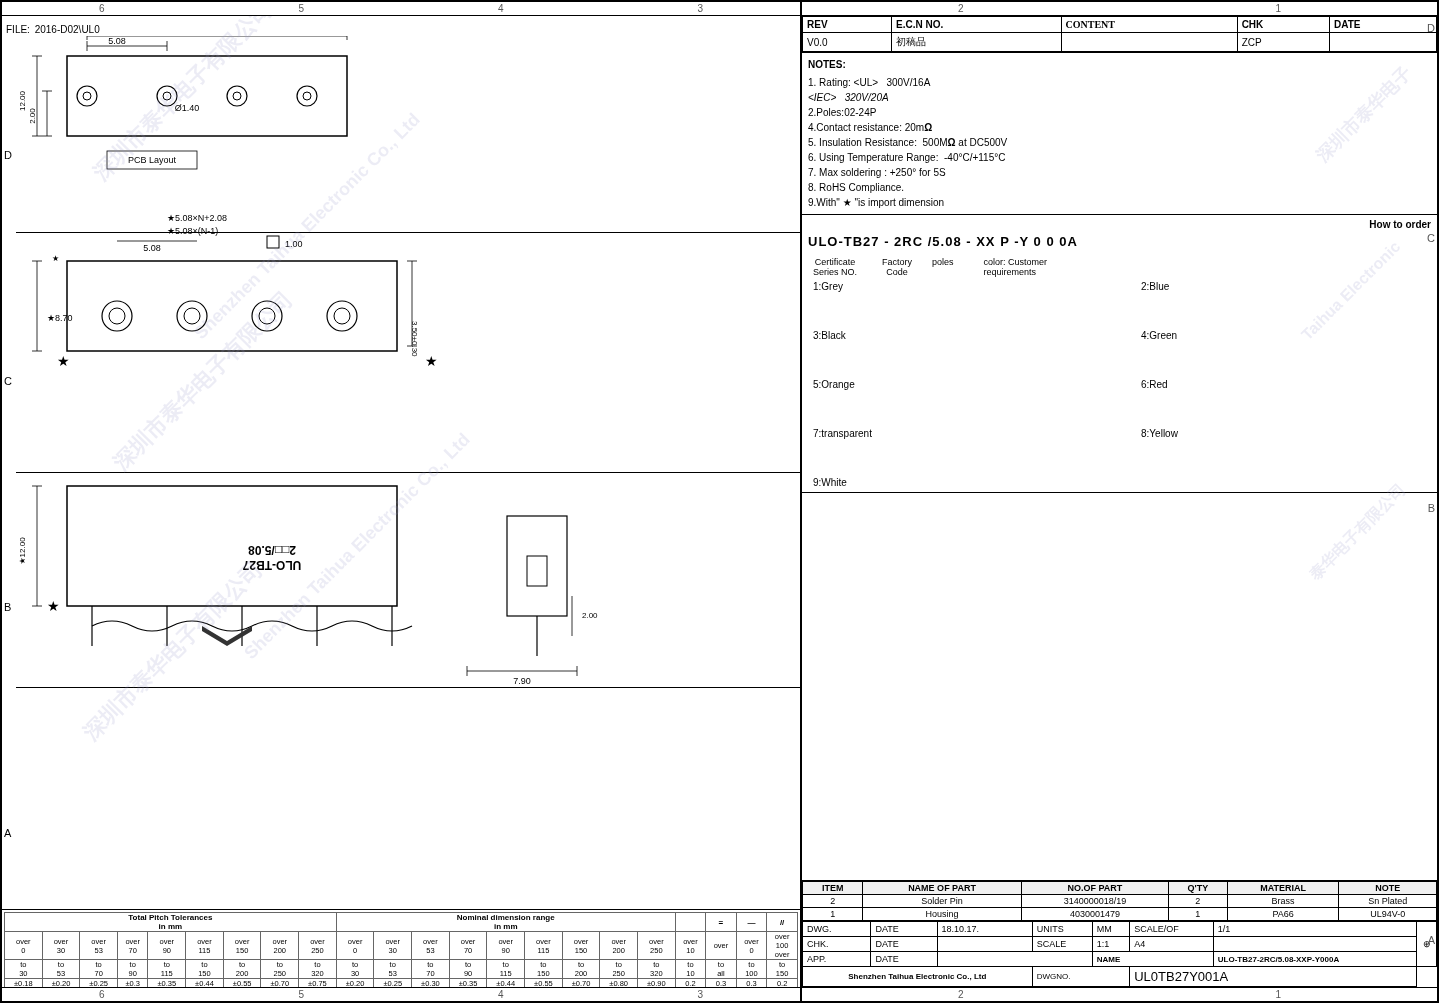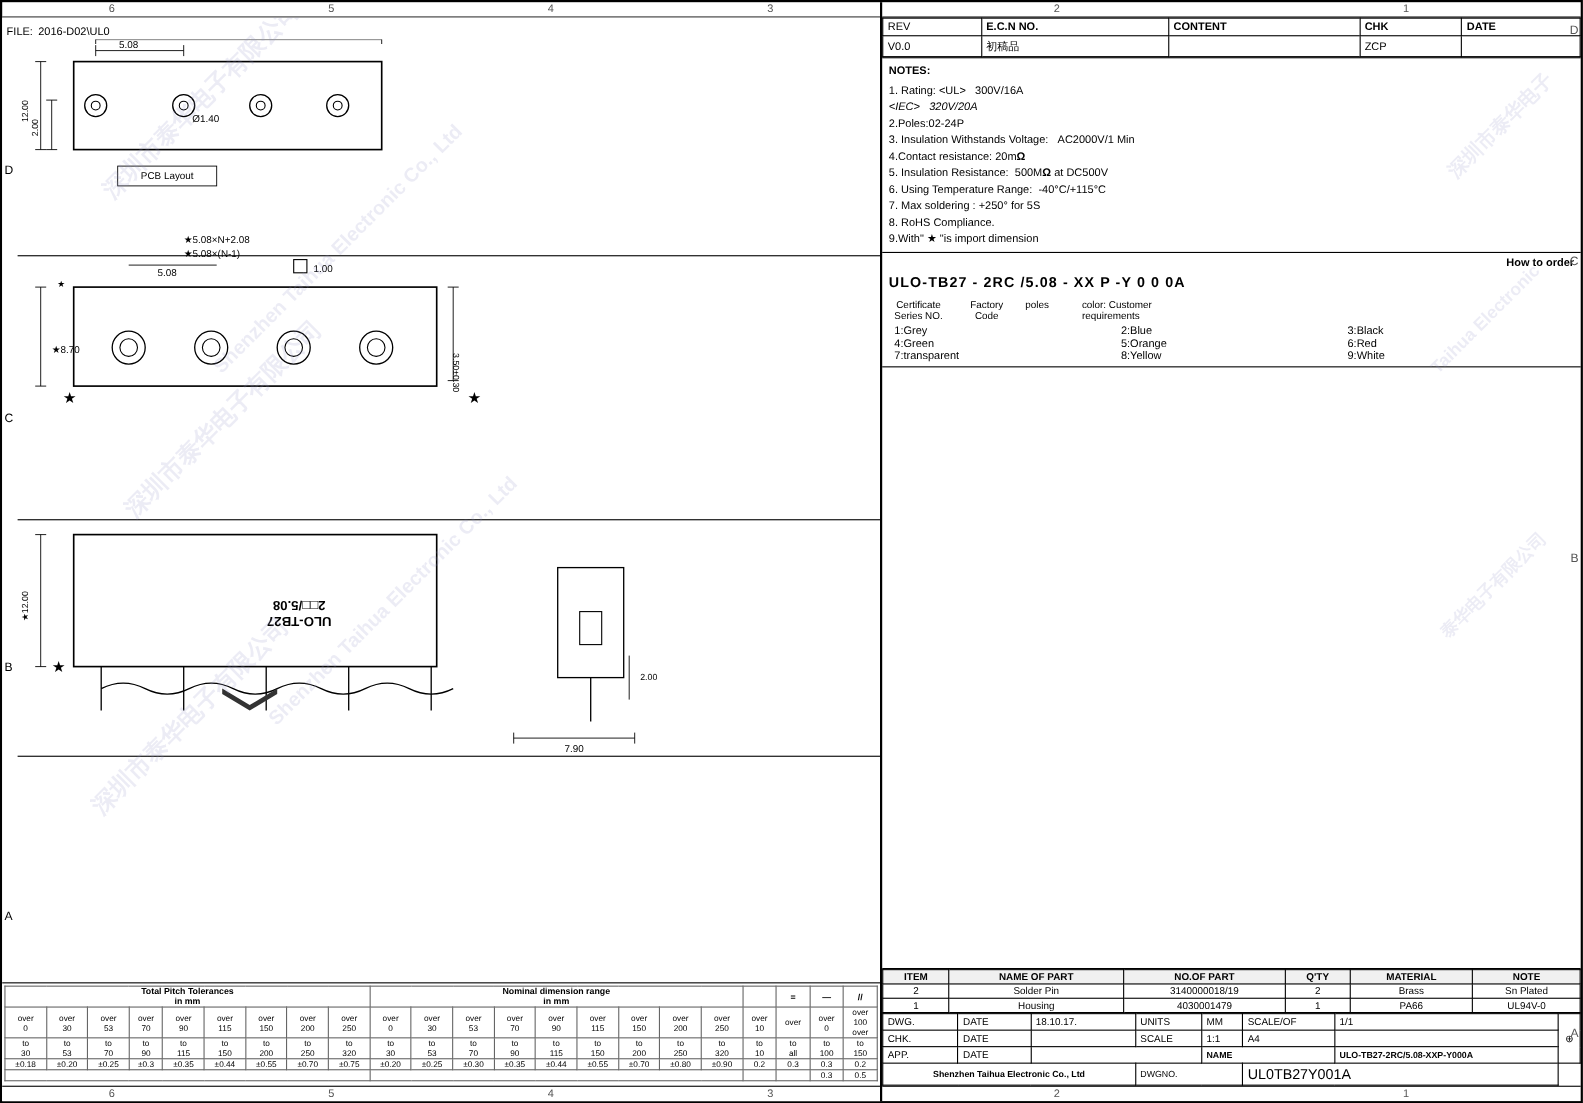--- a/index.html
+++ b/index.html
@@ -271,21 +271,21 @@
         <line x1="555" y1="560" x2="555" y2="600" stroke="#000" stroke-width="0.8"></line>
         <text x="565" y="582" font-size="8" transform="rotate(0)">2.00</text>
 
         <line x1="450" y1="635" x2="560" y2="635" stroke="#000" stroke-width="0.8"></line>
         <line x1="450" y1="630" x2="450" y2="640" stroke="#000" stroke-width="0.8"></line>
         <line x1="560" y1="630" x2="560" y2="640" stroke="#000" stroke-width="0.8"></line>
         <text x="505" y="648" font-size="9" text-anchor="middle">7.90</text>
       </svg>
     </div>
 
-    <div style="border-top:1px solid #000; padding:2px; position:absolute; bottom:16px; left:0; right:0; background:#fff;">
+    <div style="border-top:1px solid #000; padding:2px; position:absolute; bottom:0; left:0; right:0; background:#fff;">
       <table class="tol">
         <thead>
           <tr>
             <th colspan="9" style="font-size:8px;">Total Pitch Tolerances<br>in mm</th>
             <th colspan="9" style="font-size:8px;">Nominal dimension range<br>in mm</th>
             <th></th>
             <th style="font-size:8px;">=</th>
             <th style="font-size:8px;">—</th>
             <th style="font-size:8px;">//</th>
           </tr>
@@ -388,23 +388,23 @@
 
       <div class="col-num-top">
         <span>2</span>
         <span>1</span>
       </div>
 
       <div class="title-block">
         <table class="info">
           <tbody>
               <tr>
-            <td style="font-weight:normal;">REV</td>
+            <td style="font-weight:bold;">REV</td>
             <td style="font-weight:bold;">E.C.N NO.</td>
-            <td colspan="2" style="font-weight:bold;">CONTENT</td>
+            <td colspan="2" style="font-weight:bold;font-family:Liberation Serif, serif;">CONTENT</td>
             <td style="font-weight:bold;">CHK</td>
             <td style="font-weight:bold;">DATE</td>
           </tr>
           <tr>
             <td>V0.0</td>
             <td>初稿品</td>
             <td colspan="2"></td>
             <td>ZCP</td>
             <td></td>
           </tr>
@@ -412,21 +412,20 @@
           </table>
       </div>
 
       <div style="position:absolute; right:2px; top:20px; font-size:11px; color:#555;">D</div>
 
       <div class="notes-section">
         <div style="font-weight:bold; margin-bottom:3px;">NOTES:</div>
         <div>1. Rating: &lt;UL&gt; &nbsp;&nbsp;300V/16A</div>
         <div style="font-style:italic;">&lt;IEC&gt; &nbsp;&nbsp;320V/20A</div>
         <div>2.Poles:02-24P</div>
-        <div>3. Insulation Withstands Voltage: &nbsp;&nbsp;AC2000V/1 Min</div>
         <div>4.Contact resistance: 20m<b>Ω</b></div>
         <div>5. Insulation Resistance: &nbsp;500M<b>Ω</b> at DC500V</div>
         <div>6. Using Temperature Range: &nbsp;-40°C/+115°C</div>
         <div>7. Max soldering : +250° for 5S</div>
         <div>8. RoHS Compliance.</div>
         <div>9.With" ★ "is import dimension</div>
       </div>
 
       <div class="watermark" style="top:100px; right:10px; font-size:18px; left:auto; transform:rotate(-45deg);">深圳市泰华电子</div>
       <div class="watermark" style="top:280px; right:20px; font-size:16px; left:auto; transform:rotate(-45deg);">Taihua Electronic</div>
@@ -438,21 +437,21 @@
         <div style="display:flex; margin-bottom:4px; font-size:9px; padding-left:5px;">
           <div style="text-align:center; margin-right:25px;">Certificate<br>Series NO.</div>
           <div style="text-align:center; margin-right:20px;">Factory<br>Code</div>
           <div style="text-align:center; margin-right:20px;">poles</div>
           <div style="margin-left:10px;">
             <div>color: <span>Customer</span></div>
             <div>requirements</div>
           </div>
         </div>
 
-        <div style="display:grid; grid-template-columns:1fr 1fr 1fr; font-size:10px; margin-top:4px; padding-left:5px;">
+        <div style="display:grid; grid-template-columns:1fr 1fr; font-size:10px; margin-top:4px; padding-left:5px;gap:38px;">
           <div>1:Grey</div>
           <div>2:Blue</div>
           <div>3:Black</div>
           <div>4:Green</div>
           <div>5:Orange</div>
           <div>6:Red</div>
           <div>7:transparent</div>
           <div>8:Yellow</div>
           <div>9:White</div>
         </div>

